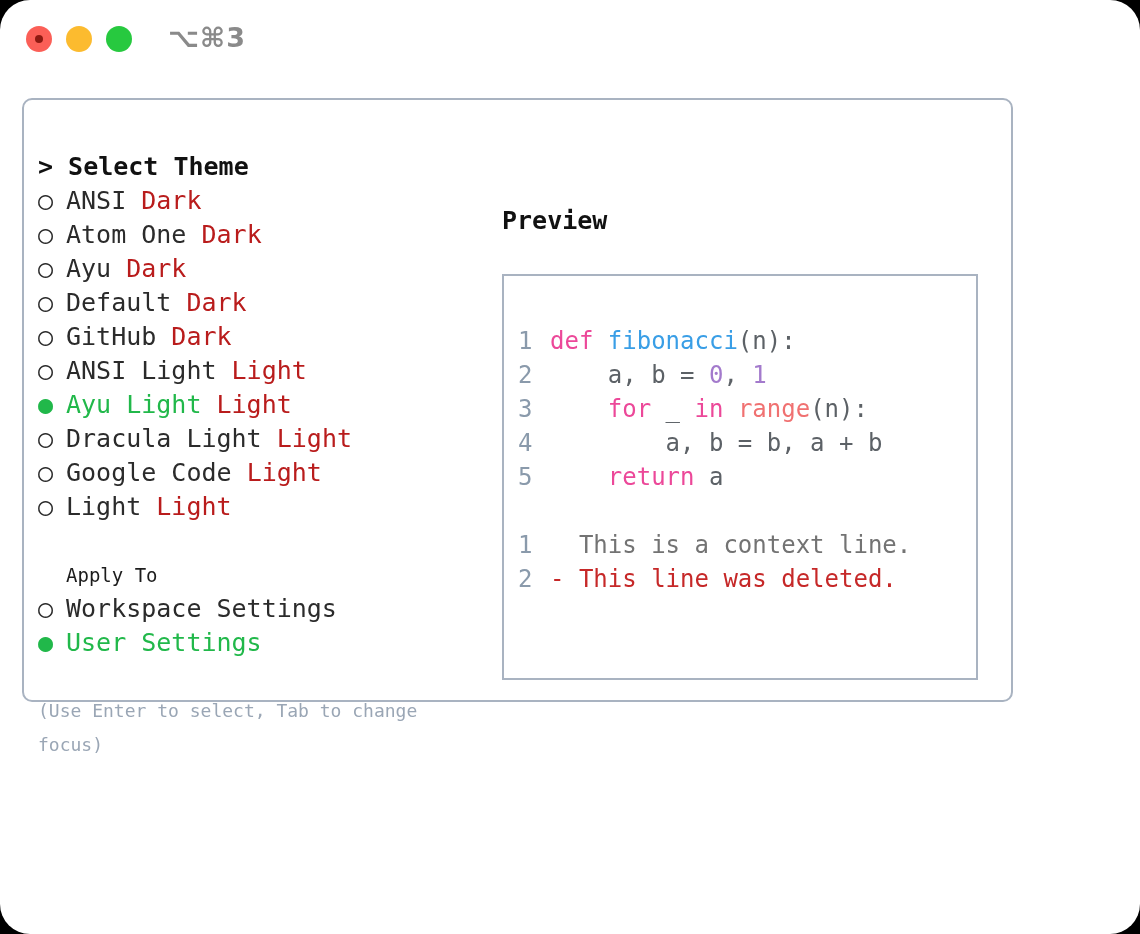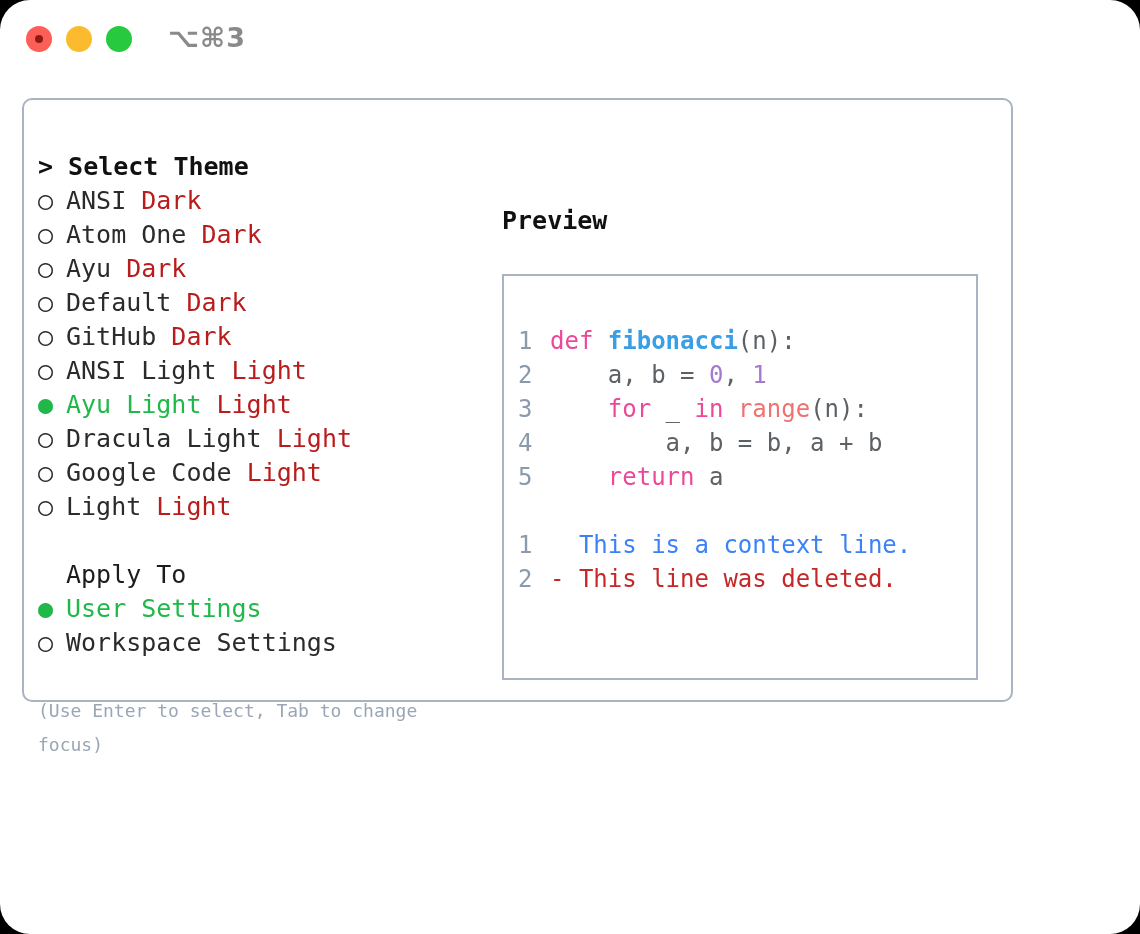--- a/index.html
+++ b/index.html
@@ -90,21 +90,21 @@
     font-family: "DejaVu Sans Mono", monospace;
   }
   .section-head {
     font-size: 25px;
     line-height: 34px;
     color: #111111;
     font-weight: bold;
     white-space: pre;
   }
   .section-head-plain {
-    font-size: 25px;
+    font-size: 19px;
     line-height: 34px;
     color: #1c1c1c;
     font-weight: normal;
     white-space: pre;
     padding-left: 28px;
   }
   .opt-row {
     font-size: 25px;
     line-height: 34px;
     white-space: pre;
@@ -159,26 +159,26 @@
     line-height: 34px;
     white-space: pre;
     color: #5C6166;
   }
   .ln {
     display: inline-block;
     width: 32px;
     color: #8A9AAB;
   }
   .kw   { color: #ec4899; }
-  .fn   { color: #399EE6; font-weight: bold; }
+  .fn   { color: #399EE6; }
   .num  { color: #A37ACC; }
   .bi   { color: #F07171; }
   .pl   { color: #5C6166; }
   .blank-line { height: 34px; }
-  .diff-ctx { color: #3b82f6; }
+  .diff-ctx { color: #737373; }
   .diff-del { color: #C62828; text-align: right; }
   .diff-add { color: #00C000; }
 </style>
 </head>
 <body>
 
 <div id="window">
 
   <div id="titlebar">
     <div class="dot" id="dot-close"></div>
@@ -204,22 +204,22 @@
             <div class="opt-row mono"><span class="marker">○</span><span class="opt-name">ANSI Light</span><span class="opt-tag"> Light</span></div>
             <div class="opt-row mono"><span class="marker on">●</span><span class="opt-name sel">Ayu Light</span><span class="opt-tag"> Light</span></div>
             <div class="opt-row mono"><span class="marker">○</span><span class="opt-name">Dracula Light</span><span class="opt-tag"> Light</span></div>
             <div class="opt-row mono"><span class="marker">○</span><span class="opt-name">Google Code</span><span class="opt-tag"> Light</span></div>
             <div class="opt-row mono"><span class="marker">○</span><span class="opt-name">Light</span><span class="opt-tag"> Light</span></div>
           </div>
 
         <div id="apply-block">
           <div class="section-head-plain mono">Apply To</div>
           <div id="apply-list">
+              <div class="opt-row mono"><span class="marker">○</span><span class="opt-name">Workspace Settings</span></div>
               <div class="opt-row mono"><span class="marker on">●</span><span class="opt-name sel">User Settings</span></div>
-              <div class="opt-row mono"><span class="marker">○</span><span class="opt-name">Workspace Settings</span></div>
             </div>
         </div>
 
         <div id="hint" class="mono">(Use Enter to select, Tab to change focus)</div>
       </div>
 
       <div id="right-col">
         <div id="preview-title" class="mono">Preview</div>
         <div id="preview-box">
           <div id="code-block">

